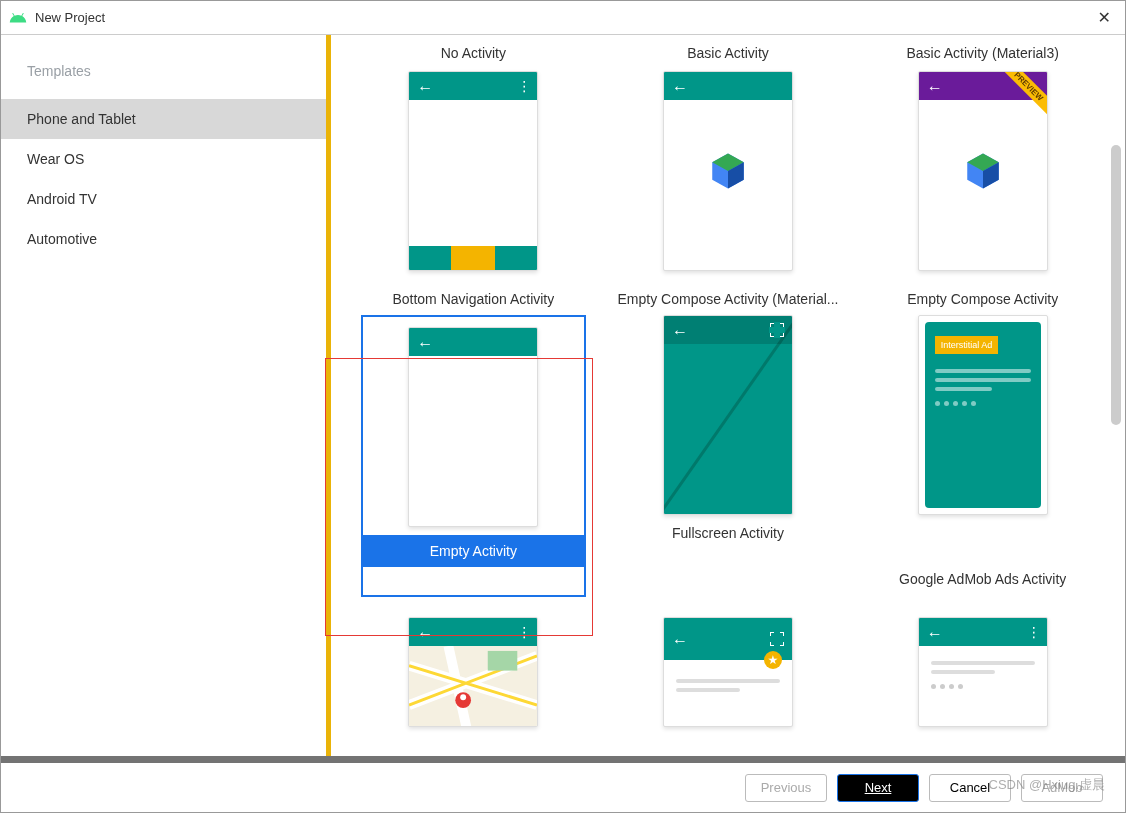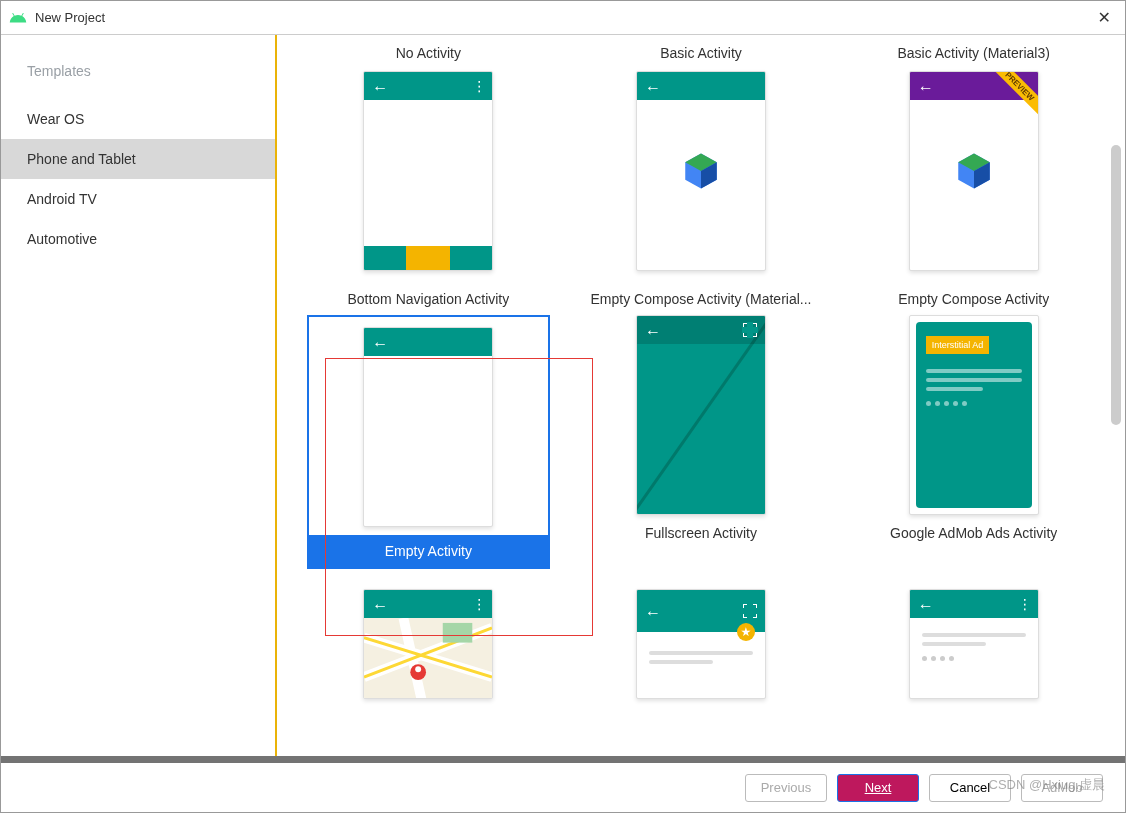--- a/index.html
+++ b/index.html
@@ -5,21 +5,21 @@
 * { box-sizing: border-box; margin: 0; padding: 0; font-family: "Segoe UI", Arial, sans-serif; }
 body { width: 1126px; height: 813px; background: #fff; border: 1px solid #999; overflow: hidden; position: relative; }
 
 .titlebar { height: 34px; border-bottom: 1px solid #ccc; display: flex; align-items: center; padding: 0 8px; }
 .titlebar .android-icon { width: 18px; height: 18px; margin-right: 8px; }
 .titlebar .title { font-size: 13px; color: #333; flex: 1; }
 .titlebar .close { font-size: 16px; color: #333; padding: 0 6px; cursor: pointer; }
 
 .body { display: flex; height: calc(100% - 34px - 56px); }
 
-.sidebar { width: 276px; border-right: 2px solid #eab308; padding-top: 28px; }
+.sidebar { width: 330px; border-right: 5px solid #eab308; padding-top: 28px; }
 .sidebar-heading { color: #9aa0a6; font-size: 14px; padding: 0 26px 20px; }
 .sidebar-item { font-size: 14px; color: #333; padding: 12px 26px; cursor: pointer; }
 .sidebar-item.selected { background: #d8d8d8; }
 
 .main { flex: 1; overflow: hidden; position: relative; }
 .scroll { height: 100%; overflow-y: auto; padding: 10px 30px 0; }
 .grid { display: grid; grid-template-columns: repeat(3, 1fr); gap: 20px 30px; }
 
 .tpl { display: flex; flex-direction: column; align-items: center; cursor: pointer; }
 .tpl-label { font-size: 14px; color: #333; margin-bottom: 10px; text-align: center; white-space: nowrap; overflow: hidden; text-overflow: ellipsis; max-width: 100%; }
@@ -53,21 +53,21 @@
 .admob .line.s { width:60%; }
 .admob .dotsrow { display:flex; gap:4px; margin-top:10px; }
 .admob .dot { width:5px; height:5px; border-radius:50%; background:rgba(255,255,255,.5); }
 
 .card-lines .line { height:4px; background:#ddd; margin:5px 12px; border-radius:2px; }
 .card-lines .line.s { width:50%; }
 .fab { position:absolute; right:10px; width:18px; height:18px; border-radius:50%; background:#f4b400; color:#fff; font-size:12px; text-align:center; line-height:18px; }
 
 .footer { position:absolute; bottom:0; left:0; right:0; height:56px; border-top:7px solid #737373; display:flex; align-items:center; justify-content:flex-end; gap:10px; padding:0 22px; background:#fff; }
 .btn { min-width:82px; height:28px; border:1px solid #bbb; background:#fff; border-radius:3px; font-size:13px; cursor:pointer; }
-.btn.primary { background:#be185d; border-color:#1a73e8; color:#fff; text-decoration:underline; }
+.btn.primary { background:#000000; border-color:#1a73e8; color:#fff; text-decoration:underline; }
 .btn:disabled { color:#aaa; cursor:default; }
 
 .highlight-box { position:absolute; border:1px solid #e53935; pointer-events:none; }
 .scrollbar-fake { position:absolute; right:4px; top:110px; width:10px; height:280px; background:#ccc; border-radius:5px; }
 .watermark { position:absolute; right:20px; bottom:18px; color:rgba(120,120,120,.6); font-size:13px; pointer-events:none; }
 </style>
 </head>
 <body>
 
 <div class="titlebar">
@@ -75,22 +75,22 @@
       <path fill="#3ddc84" d="M17.6 9.48l1.84-3.18c.16-.31.04-.69-.26-.85-.29-.15-.65-.06-.83.22l-1.88 3.24c-2.86-1.21-6.08-1.21-8.94 0L5.65 5.67c-.19-.29-.58-.38-.87-.2-.28.18-.37.54-.22.83L6.4 9.48C3.3 11.25 1.28 14.44 1 18h22c-.28-3.56-2.3-6.75-5.4-8.52z"></path>
     </svg>
   <span class="title">New Project</span>
   <span class="close">✕</span>
 </div>
 
 <div class="body">
 
   <div class="sidebar">
     <div class="sidebar-heading">Templates</div>
+    <div class="sidebar-item selected">Phone and Tablet</div>
     <div class="sidebar-item">Wear OS</div>
-    <div class="sidebar-item selected">Phone and Tablet</div>
     <div class="sidebar-item">Android TV</div>
     <div class="sidebar-item">Automotive</div>
   </div>
 
   <div class="main">
     <div class="scroll">
       <div class="grid">
 
         <div class="tpl">
           <div class="tpl-label">No Activity</div>
@@ -163,21 +163,21 @@
               <div class="diag"></div>
               <div class="appbar">
                   <span class="arrow-back">←</span>
                   <span class="fullscreen-ic"></span>
                 </div>
             </div>
           </div>
           <div class="tpl-label" style="margin-top:10px;">Fullscreen Activity</div>
         </div>
 
-        <div class="tpl" style="margin-top:-22px;">
+        <div class="tpl" style="margin-top:-22px;gap:46px;">
           <div class="phone">
             <div class="admob">
               <div class="badge">Interstitial Ad</div>
               <div class="line"></div><div class="line"></div><div class="line s"></div>
               <div class="dotsrow">
                   <div class="dot"></div>
                   <div class="dot"></div>
                   <div class="dot"></div>
                   <div class="dot"></div>
                   <div class="dot"></div>

